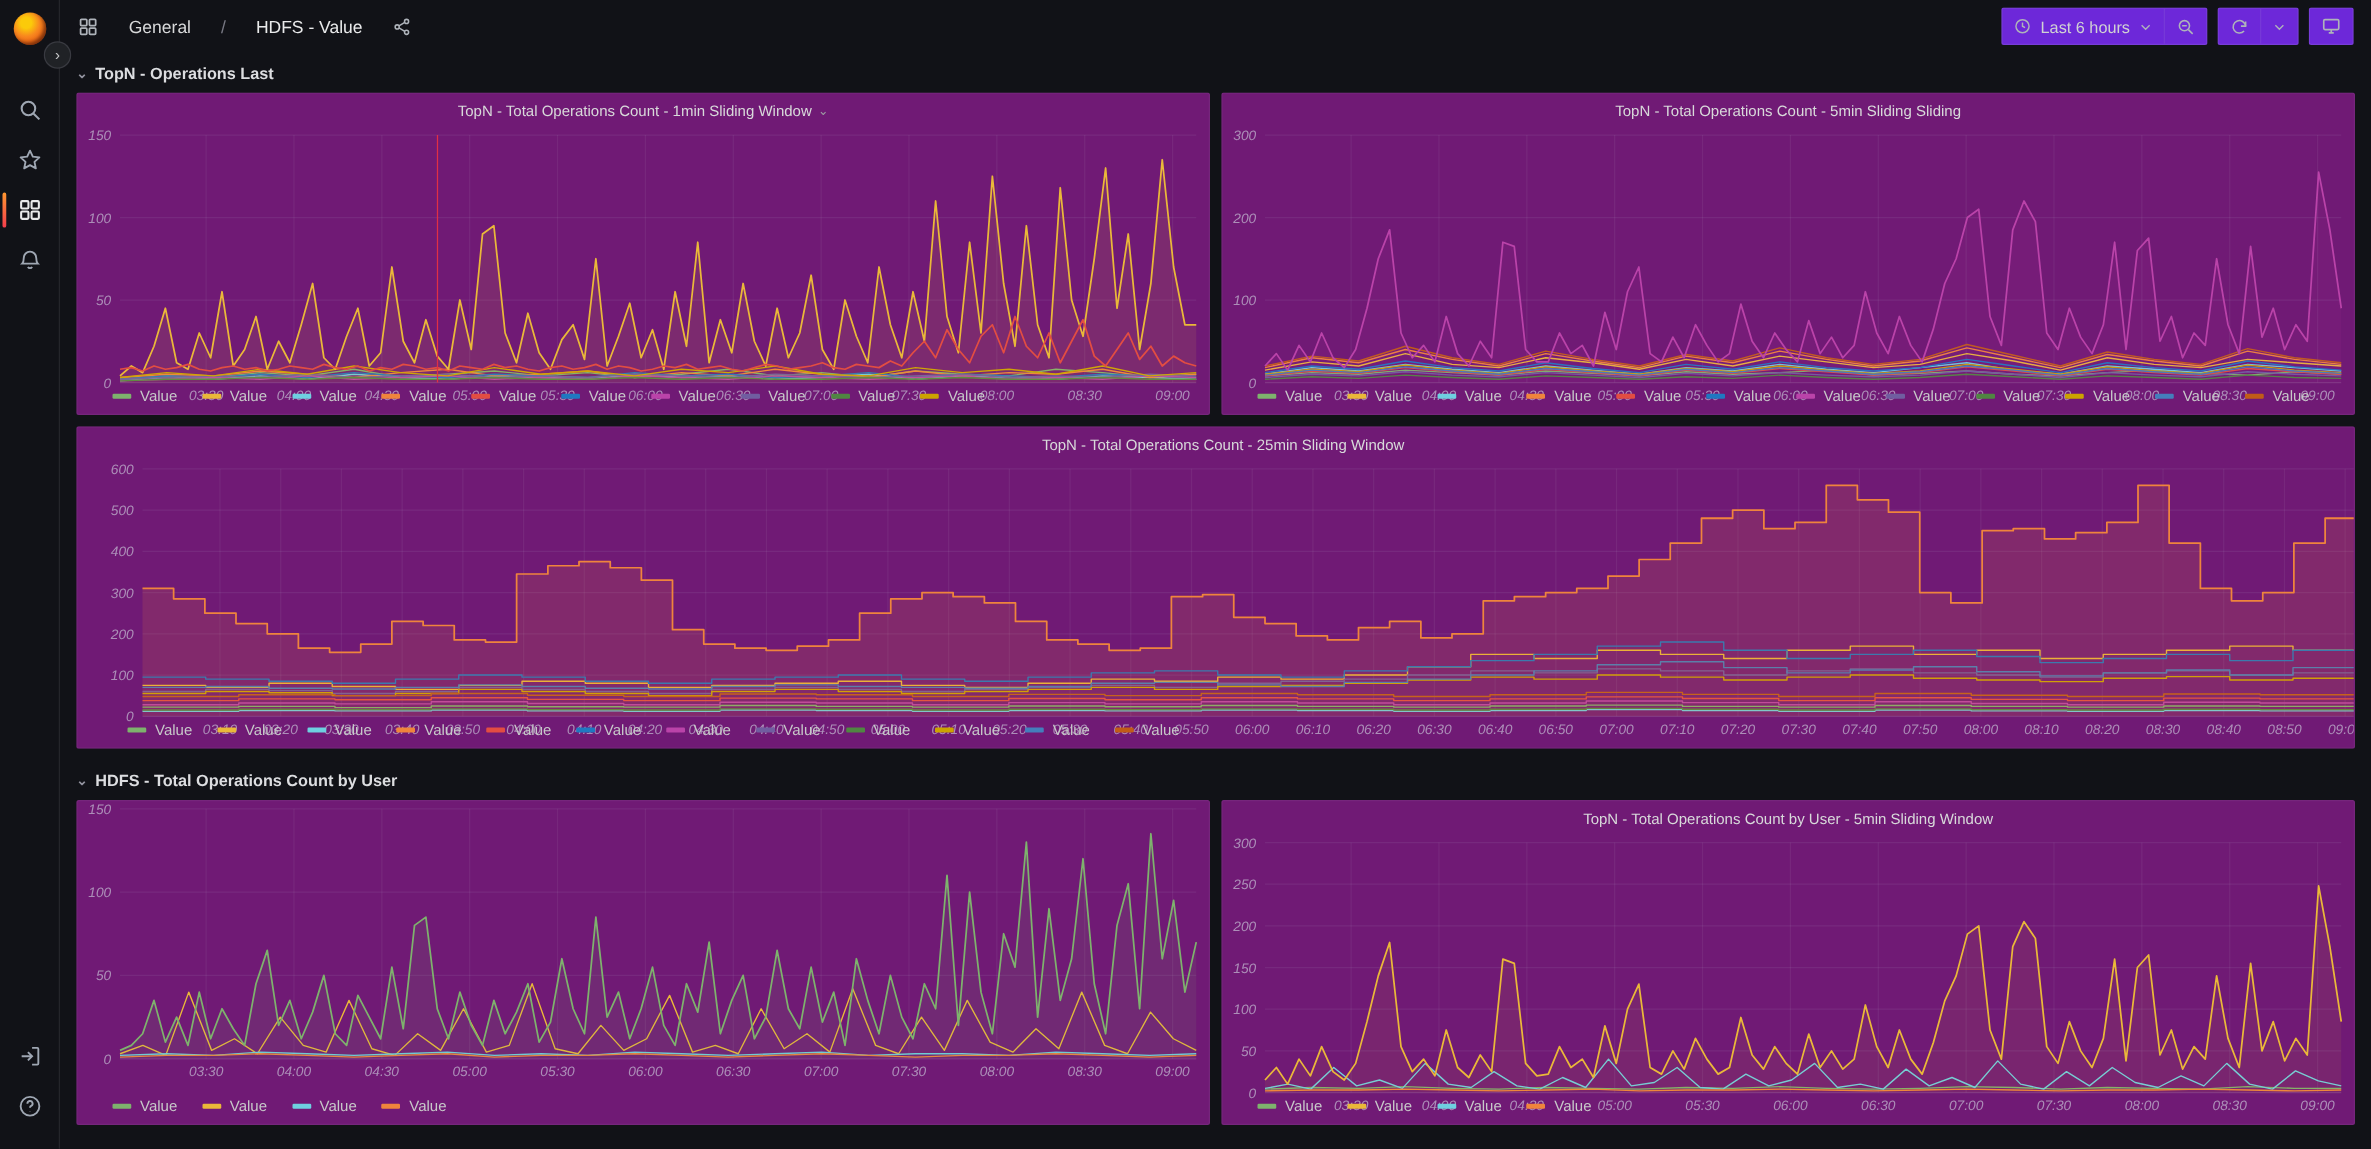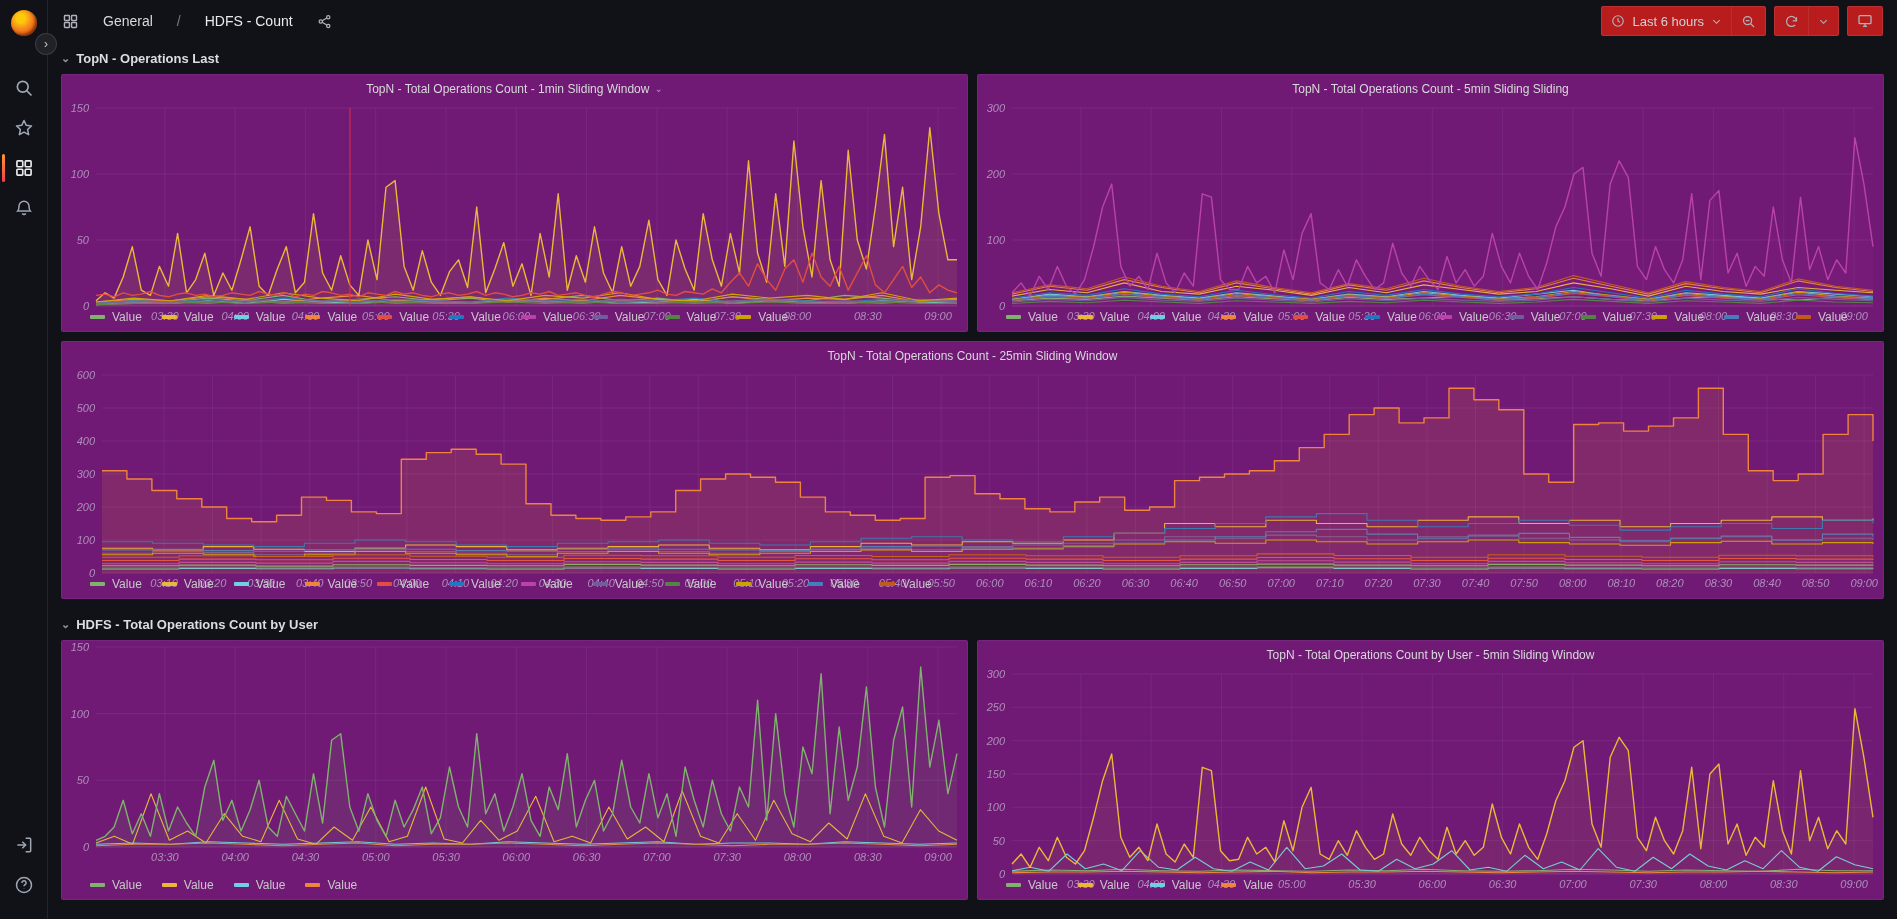--- a/index.html
+++ b/index.html
@@ -23,34 +23,34 @@
   .side-spacer { flex:1; }
   .main { margin-left:48px; height:100%; display:flex; flex-direction:column; }
   .topbar { height:42px; display:flex; align-items:center; padding:0 14px 0 14px; flex:none; }
   .crumb-wrap { display:flex; align-items:center; gap:24px; font-size:14px; }
   .crumb-dim { color:#d8d9da; cursor:pointer; }
   .crumb-sep { color:rgba(204,204,220,.55); }
   .crumb-cur { color:#e9eaeb; }
   .ic { color:#aeb3ba; display:inline-flex; align-items:center; justify-content:center; }
   .topbar-right { margin-left:auto; display:flex; align-items:center; gap:8px; }
   .tb-group { display:flex; align-items:stretch; height:30px; border:1px solid rgba(204,204,220,.13);
-    border-radius:2px; background:#b91c1c; overflow:hidden;justify-content:flex-end; }
+    border-radius:2px; background:#6d28d9; overflow:hidden;justify-content:flex-end; }
   .tb-btn { display:flex; align-items:center; gap:7px; padding:0 9px; font-size:13px; color:#d0d1d3;
     cursor:pointer; }
   .tb-btn + .tb-btn { border-left:1px solid rgba(204,204,220,.10); }
   .dash { flex:1; padding:0 13px; overflow:hidden; }
   .row-head { height:32px; display:flex; align-items:center; gap:6px; font-size:13px; font-weight:700;
     color:#dcdde0; cursor:pointer; }
   .row-head .chev { color:rgba(204,204,220,.7); font-size:11px; }
   .grid2 { display:grid; grid-template-columns:1fr 1fr; gap:9px; }
   .panel { background:#701a75; border:1px solid rgba(204,204,220,.07); border-radius:2px;
     display:flex; flex-direction:column; overflow:hidden; }
   .h260 { height:258px; }
   .h262 { height:260px; }
-  .wide { margin-top:9px; }
+  .wide { margin-top:9px;padding-left:12px; }
   .sec2 { margin-top:9px; }
   .panel-title { height:27px; flex:none; display:flex; align-items:center; justify-content:center;
     gap:5px; font-size:12px; font-weight:500; color:#d8d9da; cursor:pointer; }
   .panel-title .tcaret { color:#9d9fa3; font-size:10px; }
   .plot { flex:1; min-height:0;font-style:italic; }
   .legend { flex:none; display:flex; flex-wrap:wrap; align-items:center; padding:1px 10px 7px 28px;
     row-gap:3px; }
   .leg-item { display:flex; align-items:center; gap:7px; margin-right:20px; font-size:12px;
     color:#c7c8c9; cursor:pointer; }
   .leg-swatch { width:15px; height:4px; border-radius:1px; flex:none; }
@@ -110,21 +110,21 @@
       <span class="ic">
         <svg width="17" height="17" viewBox="0 0 24 24" fill="none" stroke="currentColor" stroke-width="2">
             <rect x="3.5" y="3.5" width="7" height="7" rx="1"></rect>
             <rect x="13.5" y="3.5" width="7" height="7" rx="1"></rect>
             <rect x="3.5" y="13.5" width="7" height="7" rx="1"></rect>
             <rect x="13.5" y="13.5" width="7" height="7" rx="1"></rect>
           </svg>
       </span>
       <span class="crumb-dim">General</span>
       <span class="crumb-sep">/</span>
-      <span class="crumb-cur">HDFS - Count</span>
+      <span class="crumb-cur">HDFS - Value</span>
       <span class="ic">
         <svg width="15" height="15" viewBox="0 0 24 24" fill="none" stroke="currentColor" stroke-width="2">
             <circle cx="18" cy="5" r="2.6"></circle>
             <circle cx="6" cy="12" r="2.6"></circle>
             <circle cx="18" cy="19" r="2.6"></circle>
             <line x1="8.3" y1="10.7" x2="15.7" y2="6.3"></line>
             <line x1="8.3" y1="13.3" x2="15.7" y2="17.7"></line>
           </svg>
       </span>
     </div>

